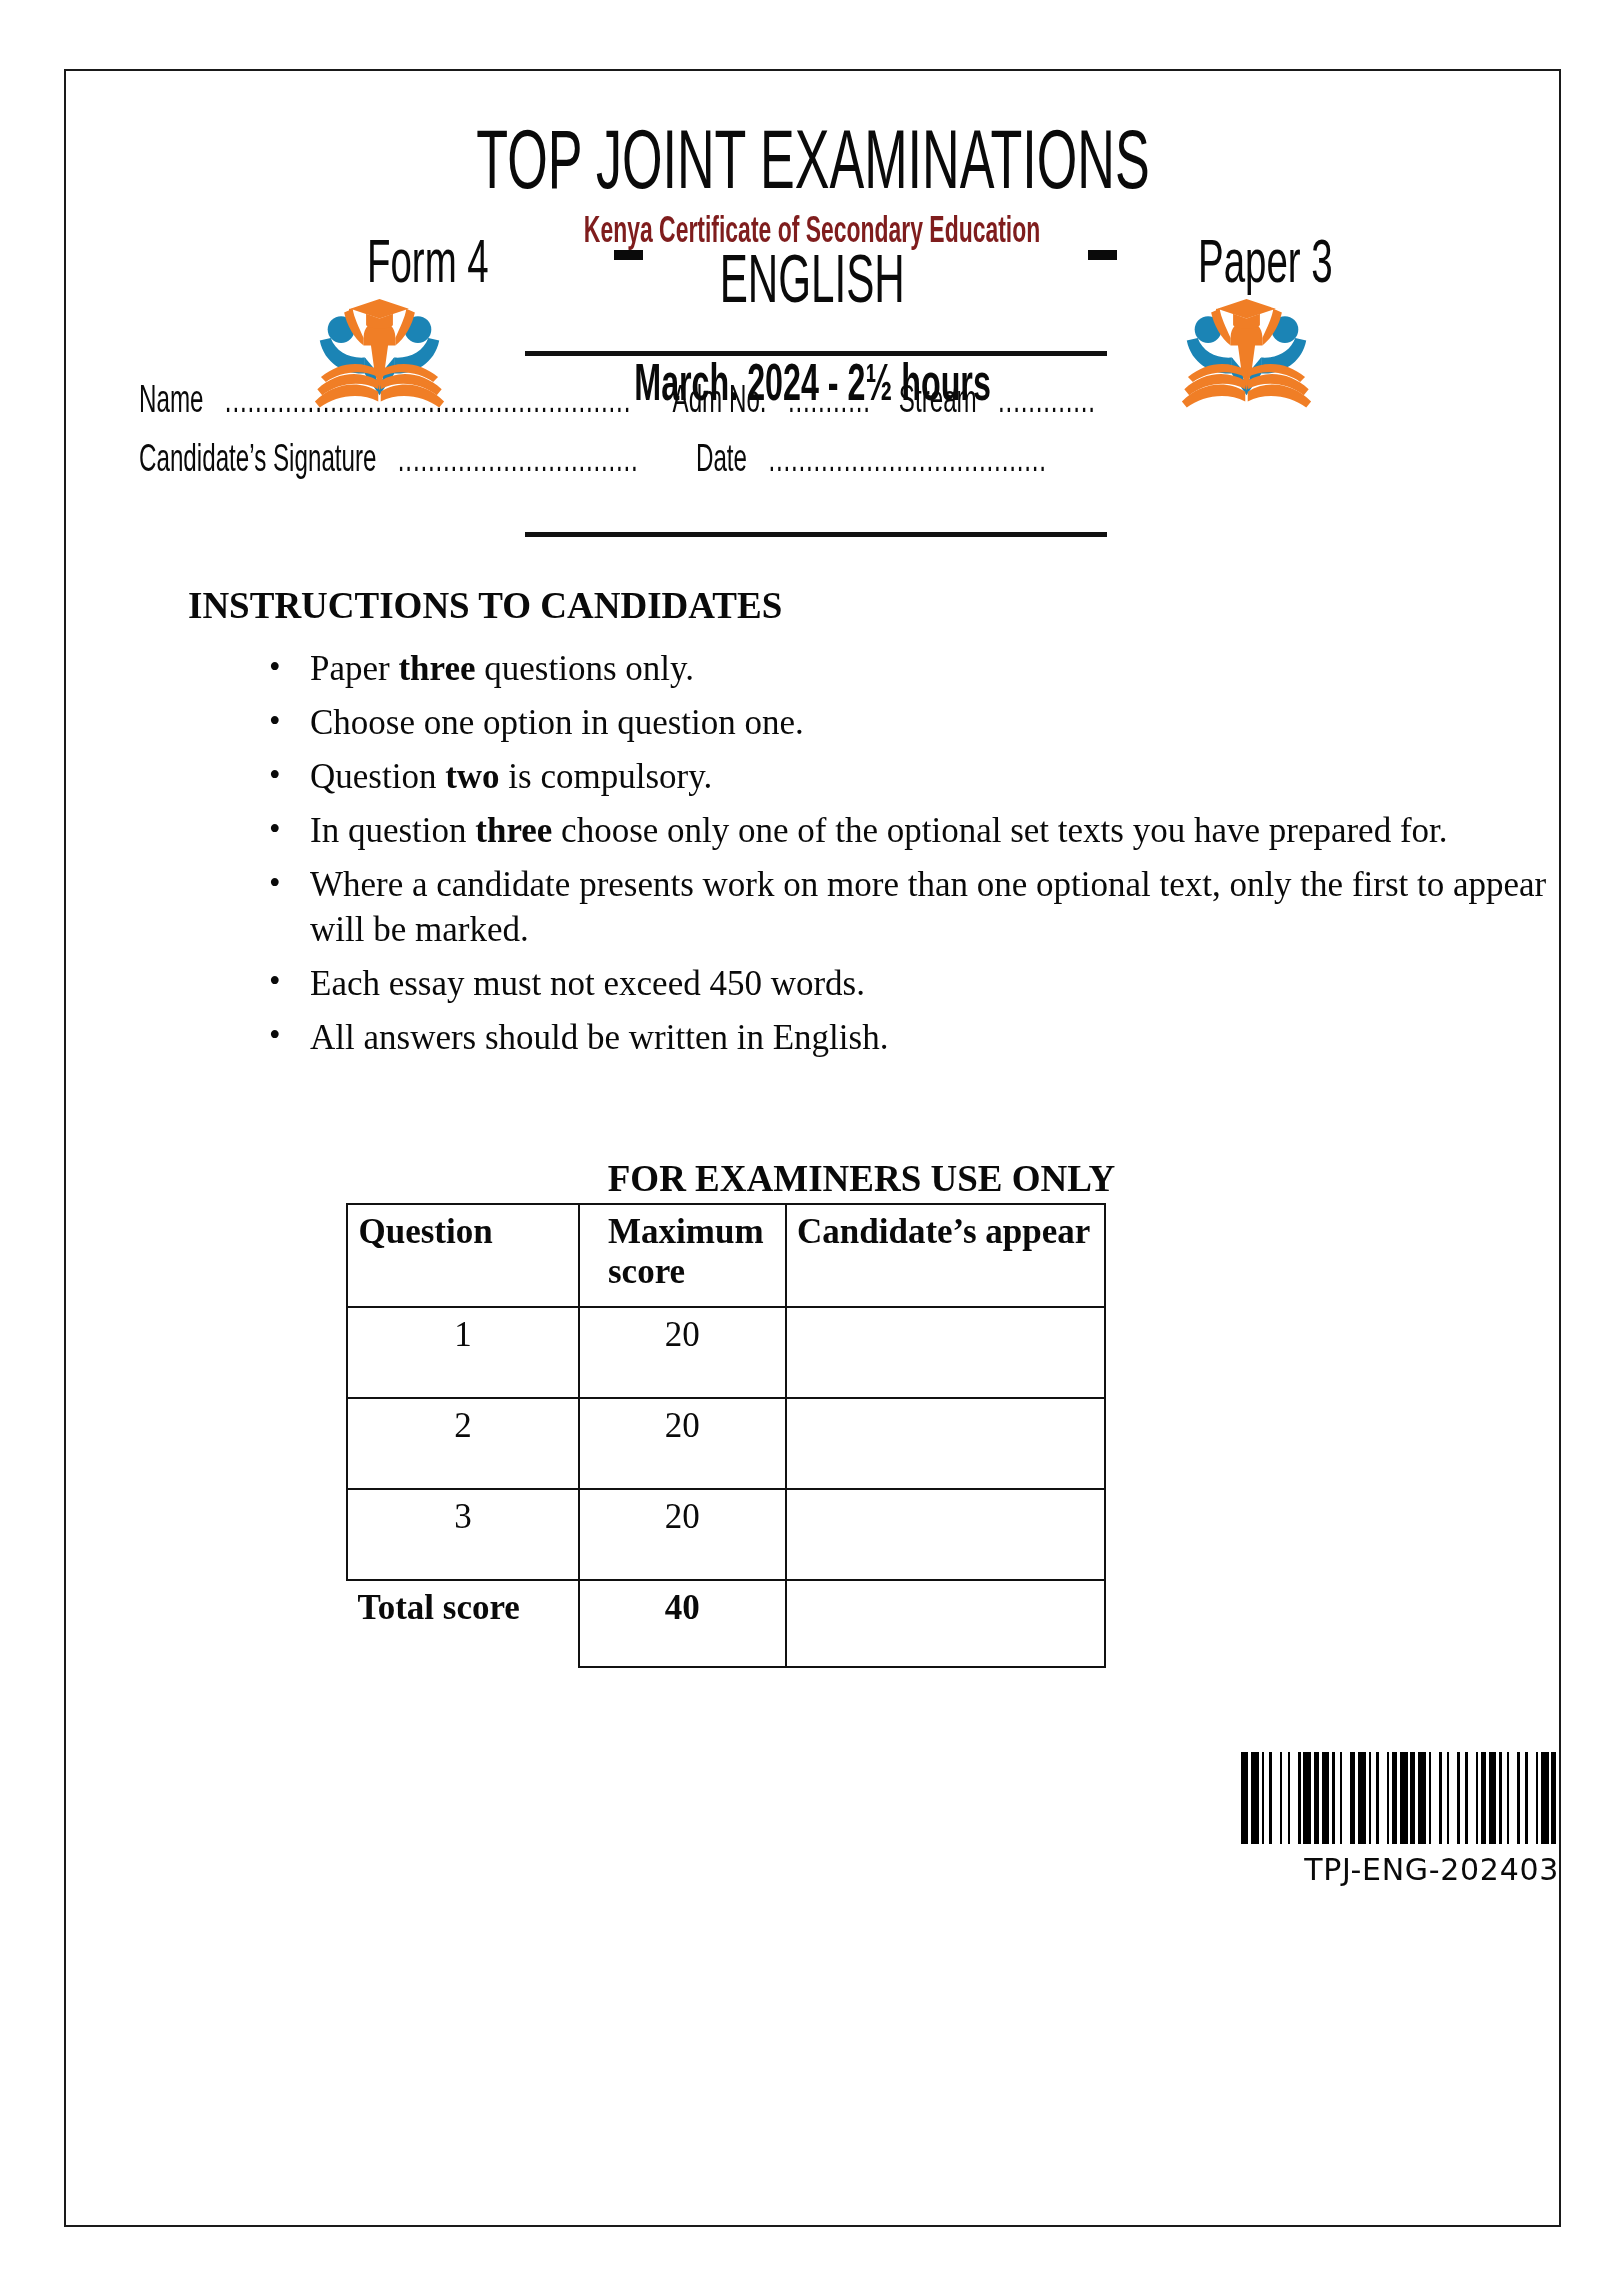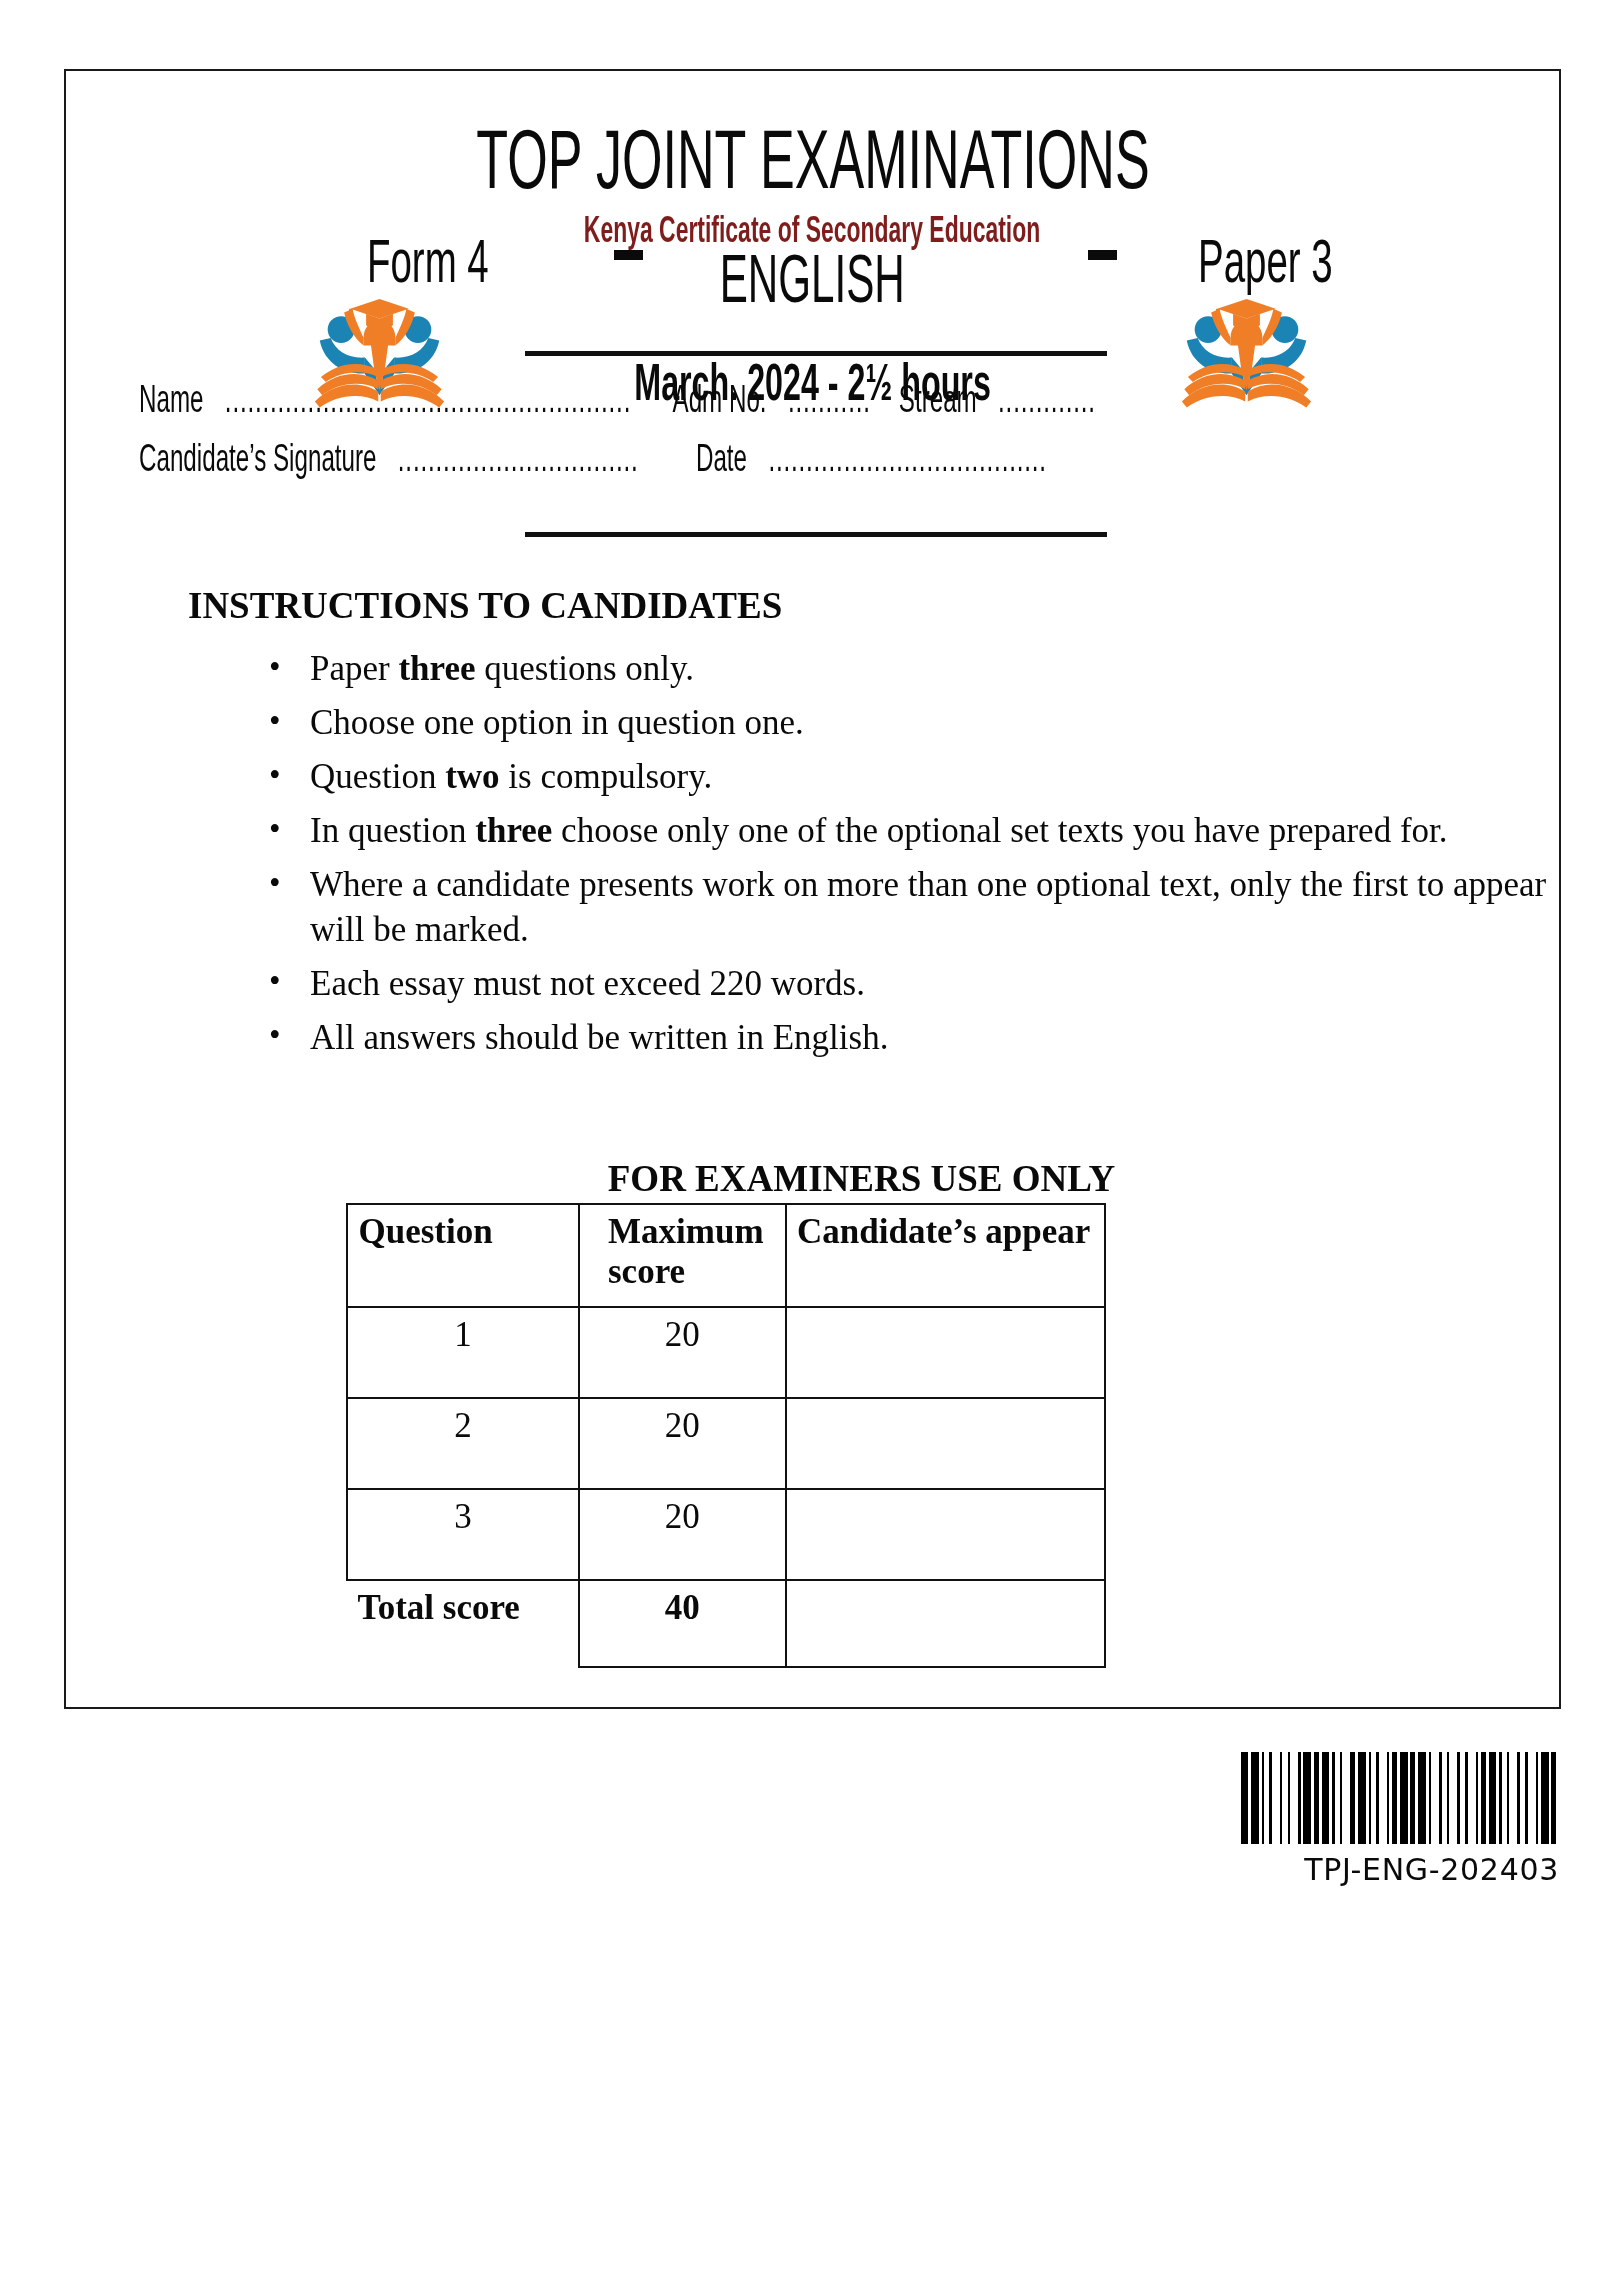--- a/index.html
+++ b/index.html
@@ -14,21 +14,21 @@
     font-family: "Liberation Serif", "DejaVu Serif", serif;
     -webkit-font-smoothing: antialiased;
   }
 
   
   #page-frame {
     position: absolute;
     left: 64px;
     top: 69px;
     width: 1497px;
-    height: 1640px;
+    height: 2158px;
     border: 2.6px solid #1a1a1a;
     box-sizing: border-box;
     background: #fff;
   }
 
   
   .cond {
     font-family: "Liberation Sans", "DejaVu Sans", sans-serif;
     transform: scaleX(0.62);
     transform-origin: center center;
@@ -376,21 +376,21 @@
   <div class="rule" id="rule-bottom"></div>
 
   <div id="instructions-heading">INSTRUCTIONS TO CANDIDATES</div>
 
   <ul id="instructions-list">
     <li><span>Paper </span><b>three</b><span> questions only.</span></li>
     <li><span>Choose one option in question one.</span><b></b><span></span></li>
     <li><span>Question </span><b>two</b><span> is compulsory.</span></li>
     <li><span>In question </span><b>three</b><span> choose only one of the optional set texts you have prepared for.</span></li>
     <li><span>Where a candidate presents work on more than one optional text, only the first to appear will be marked.</span><b></b><span></span></li>
-    <li><span>Each essay must not exceed 220 words.</span><b></b><span></span></li>
+    <li><span>Each essay must not exceed 450 words.</span><b></b><span></span></li>
     <li><span>All answers should be written in English.</span><b></b><span></span></li>
   </ul>
 
   <div id="examiner-heading">FOR EXAMINERS USE ONLY</div>
 
   <table id="score-table">
     <tbody>
       <tr class="header-row">
         <th class="col-q">Question</th>
         <th class="col-max">Maximum score</th>

